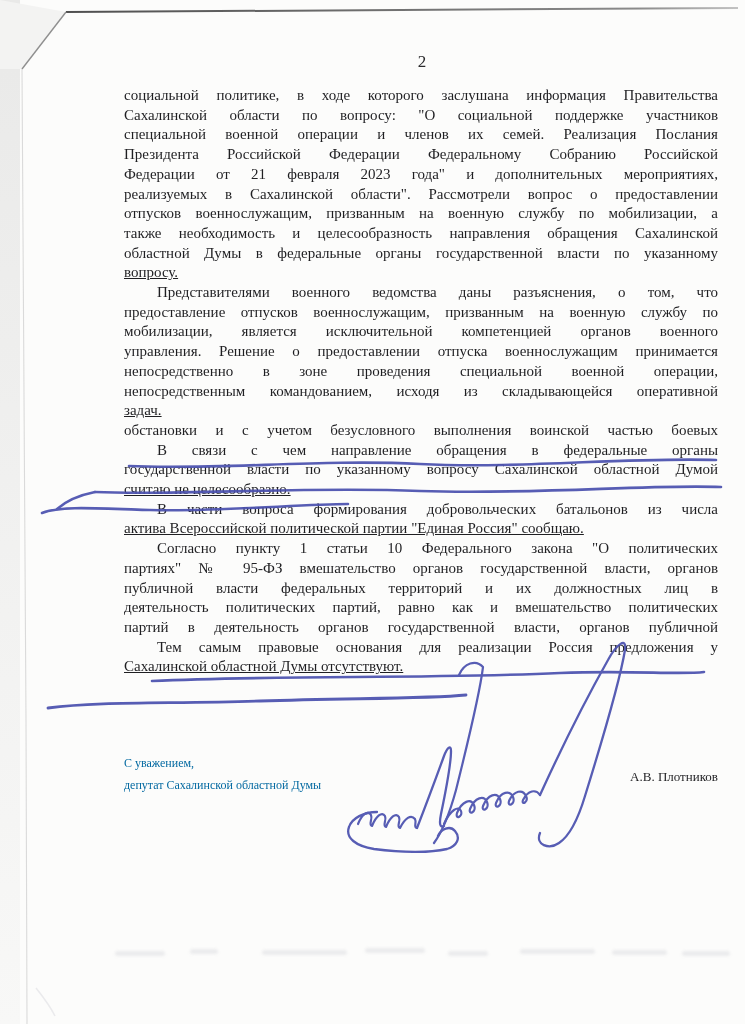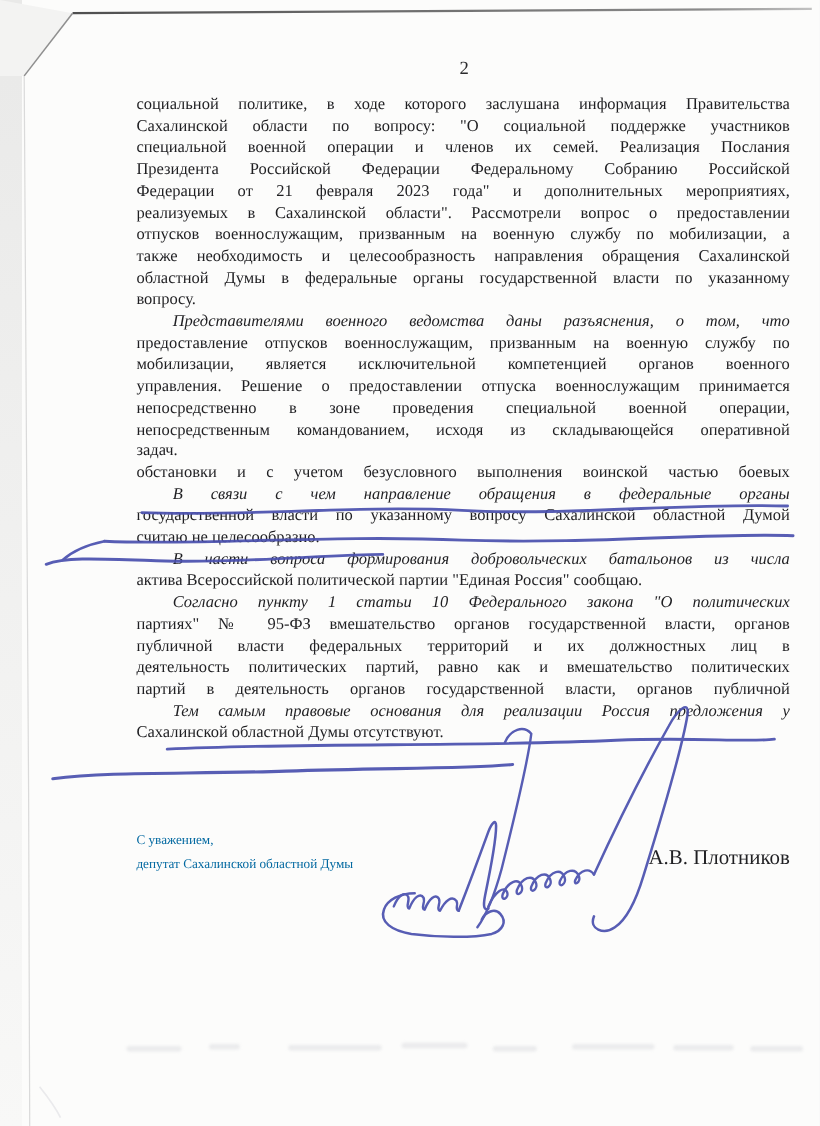--- a/index.html
+++ b/index.html
@@ -26,29 +26,29 @@
   .page-number{
     position:absolute;top:52px;left:404px;width:36px;
     text-align:center;font-size:17px;color:#2a2a2c;
   }
   .body-text{
     position:absolute;left:124px;top:86px;width:594px;
     font-size:15px;line-height:19.7px;color:#1f1f22;
   }
   .para{margin:0;}
   .para .line{text-align:justify;text-align-last:justify;white-space:nowrap;}
-  .para .line.last{text-align-last:left;}
-  .para.indent .line:first-child{text-indent:33px;font-style:italic;}
+  .para .line.last{text-align-last:left;text-decoration:underline;}
+  .para.indent .line:first-child{text-indent:33px;}
   .closing{
     position:absolute;left:124px;top:753px;
     font-size:12px;line-height:21.5px;color:#0369a1;
   }
   .signatory-name{
     position:absolute;top:769px;left:560px;width:158px;
-    text-align:right;font-size:19px;color:#1f1f22;
+    text-align:right;font-size:13px;color:#1f1f22;
   }
   svg.overlay{
     position:absolute;left:0;top:0;width:745px;height:1024px;
     pointer-events:none;
   }
   
   .bleed{position:absolute;left:0;top:0;width:745px;height:1024px;pointer-events:none;}
   .bleed i{
     position:absolute;display:block;height:5px;border-radius:3px;
     background:#d9dade;opacity:.5;filter:blur(1.6px);

